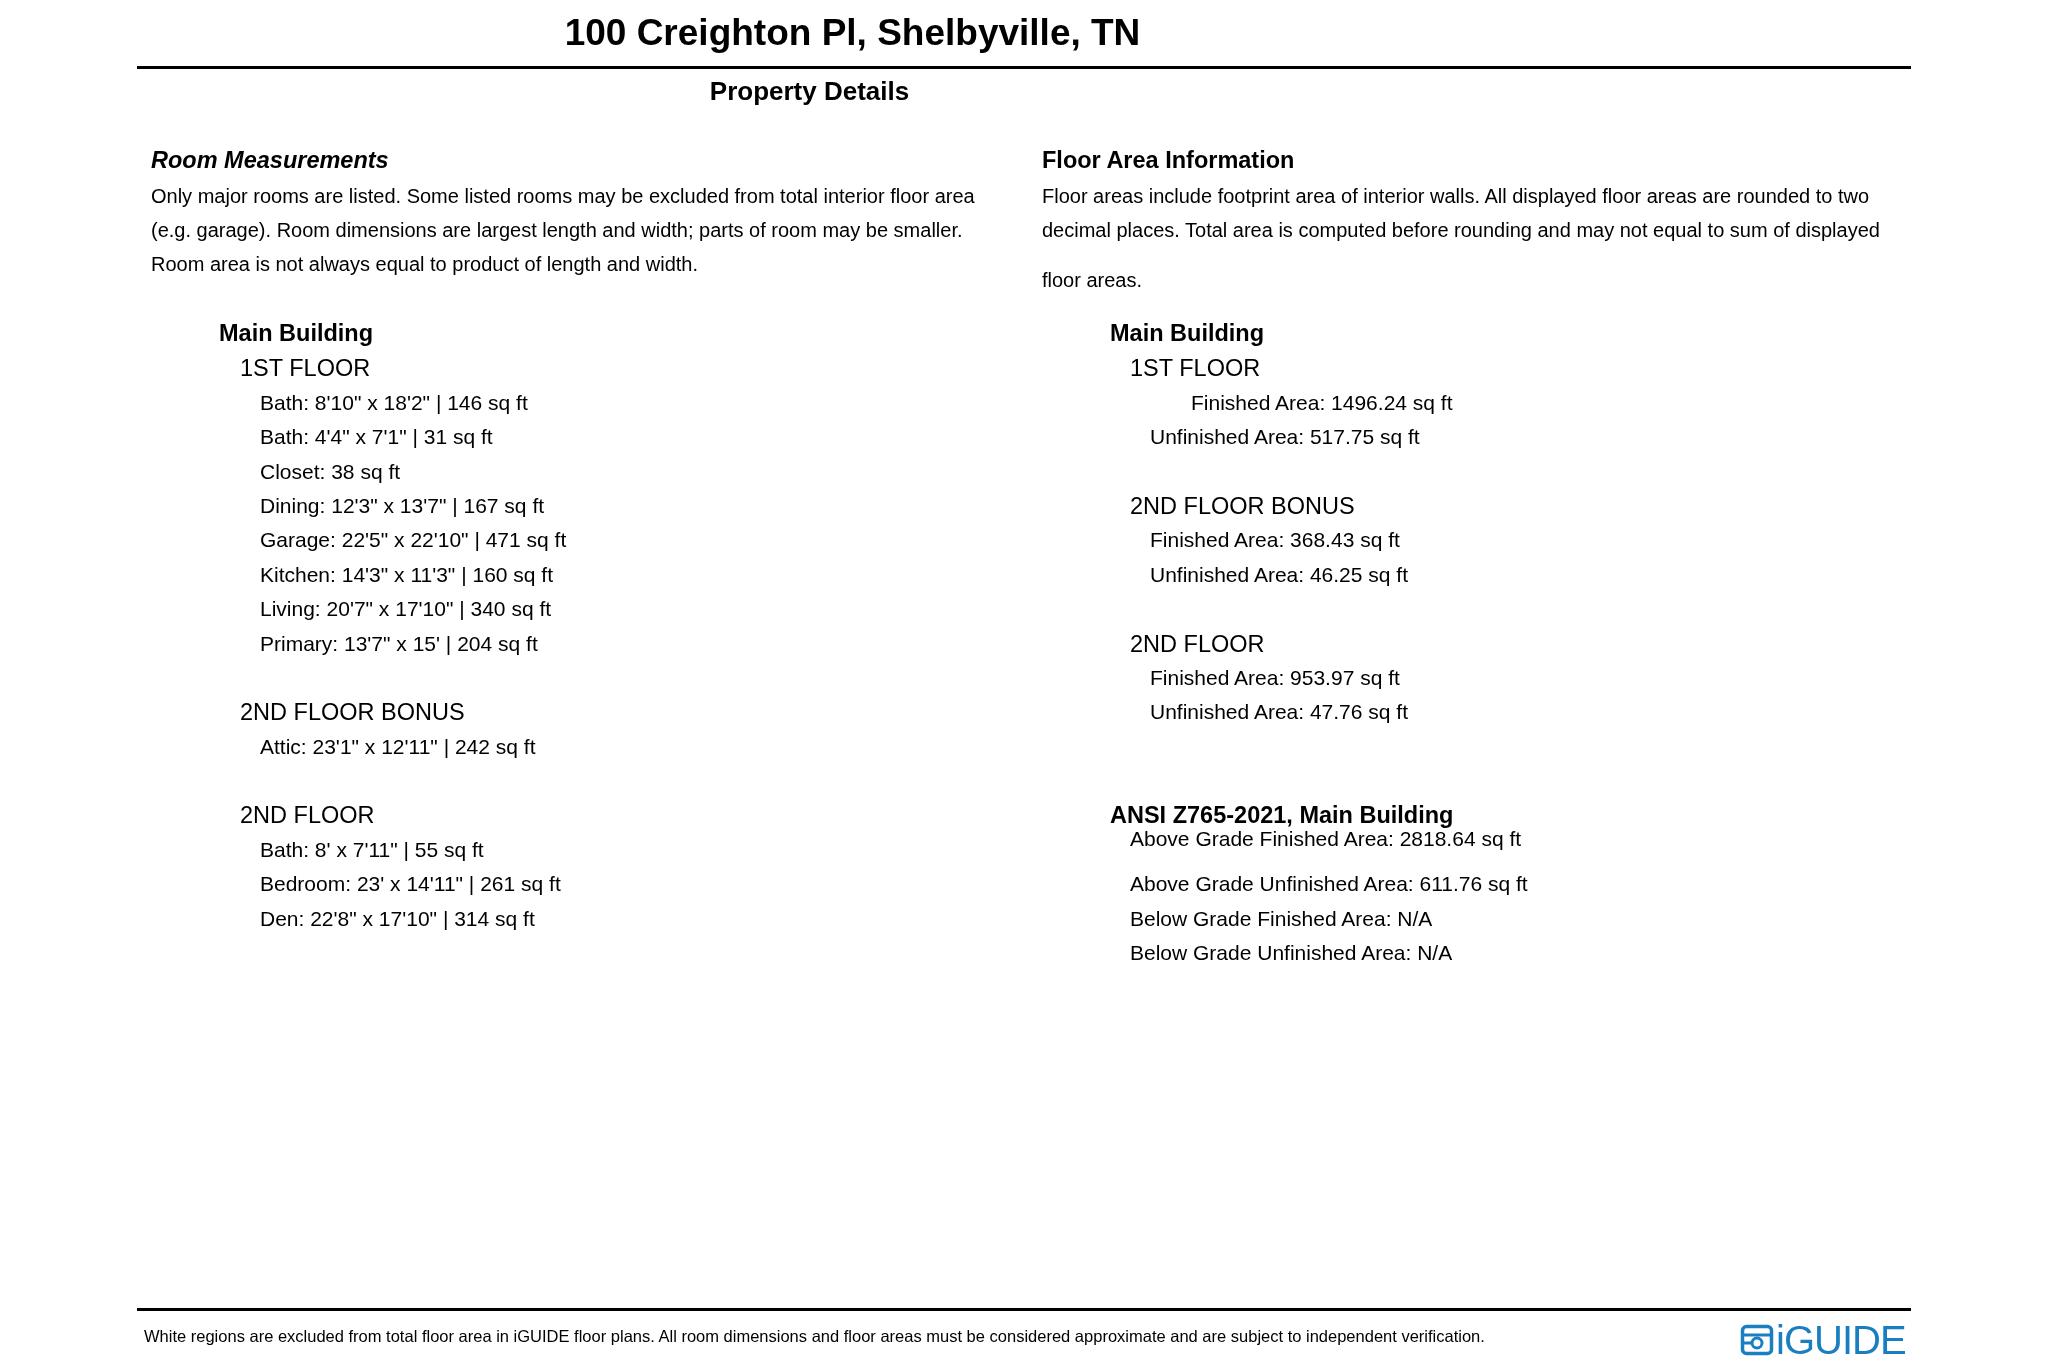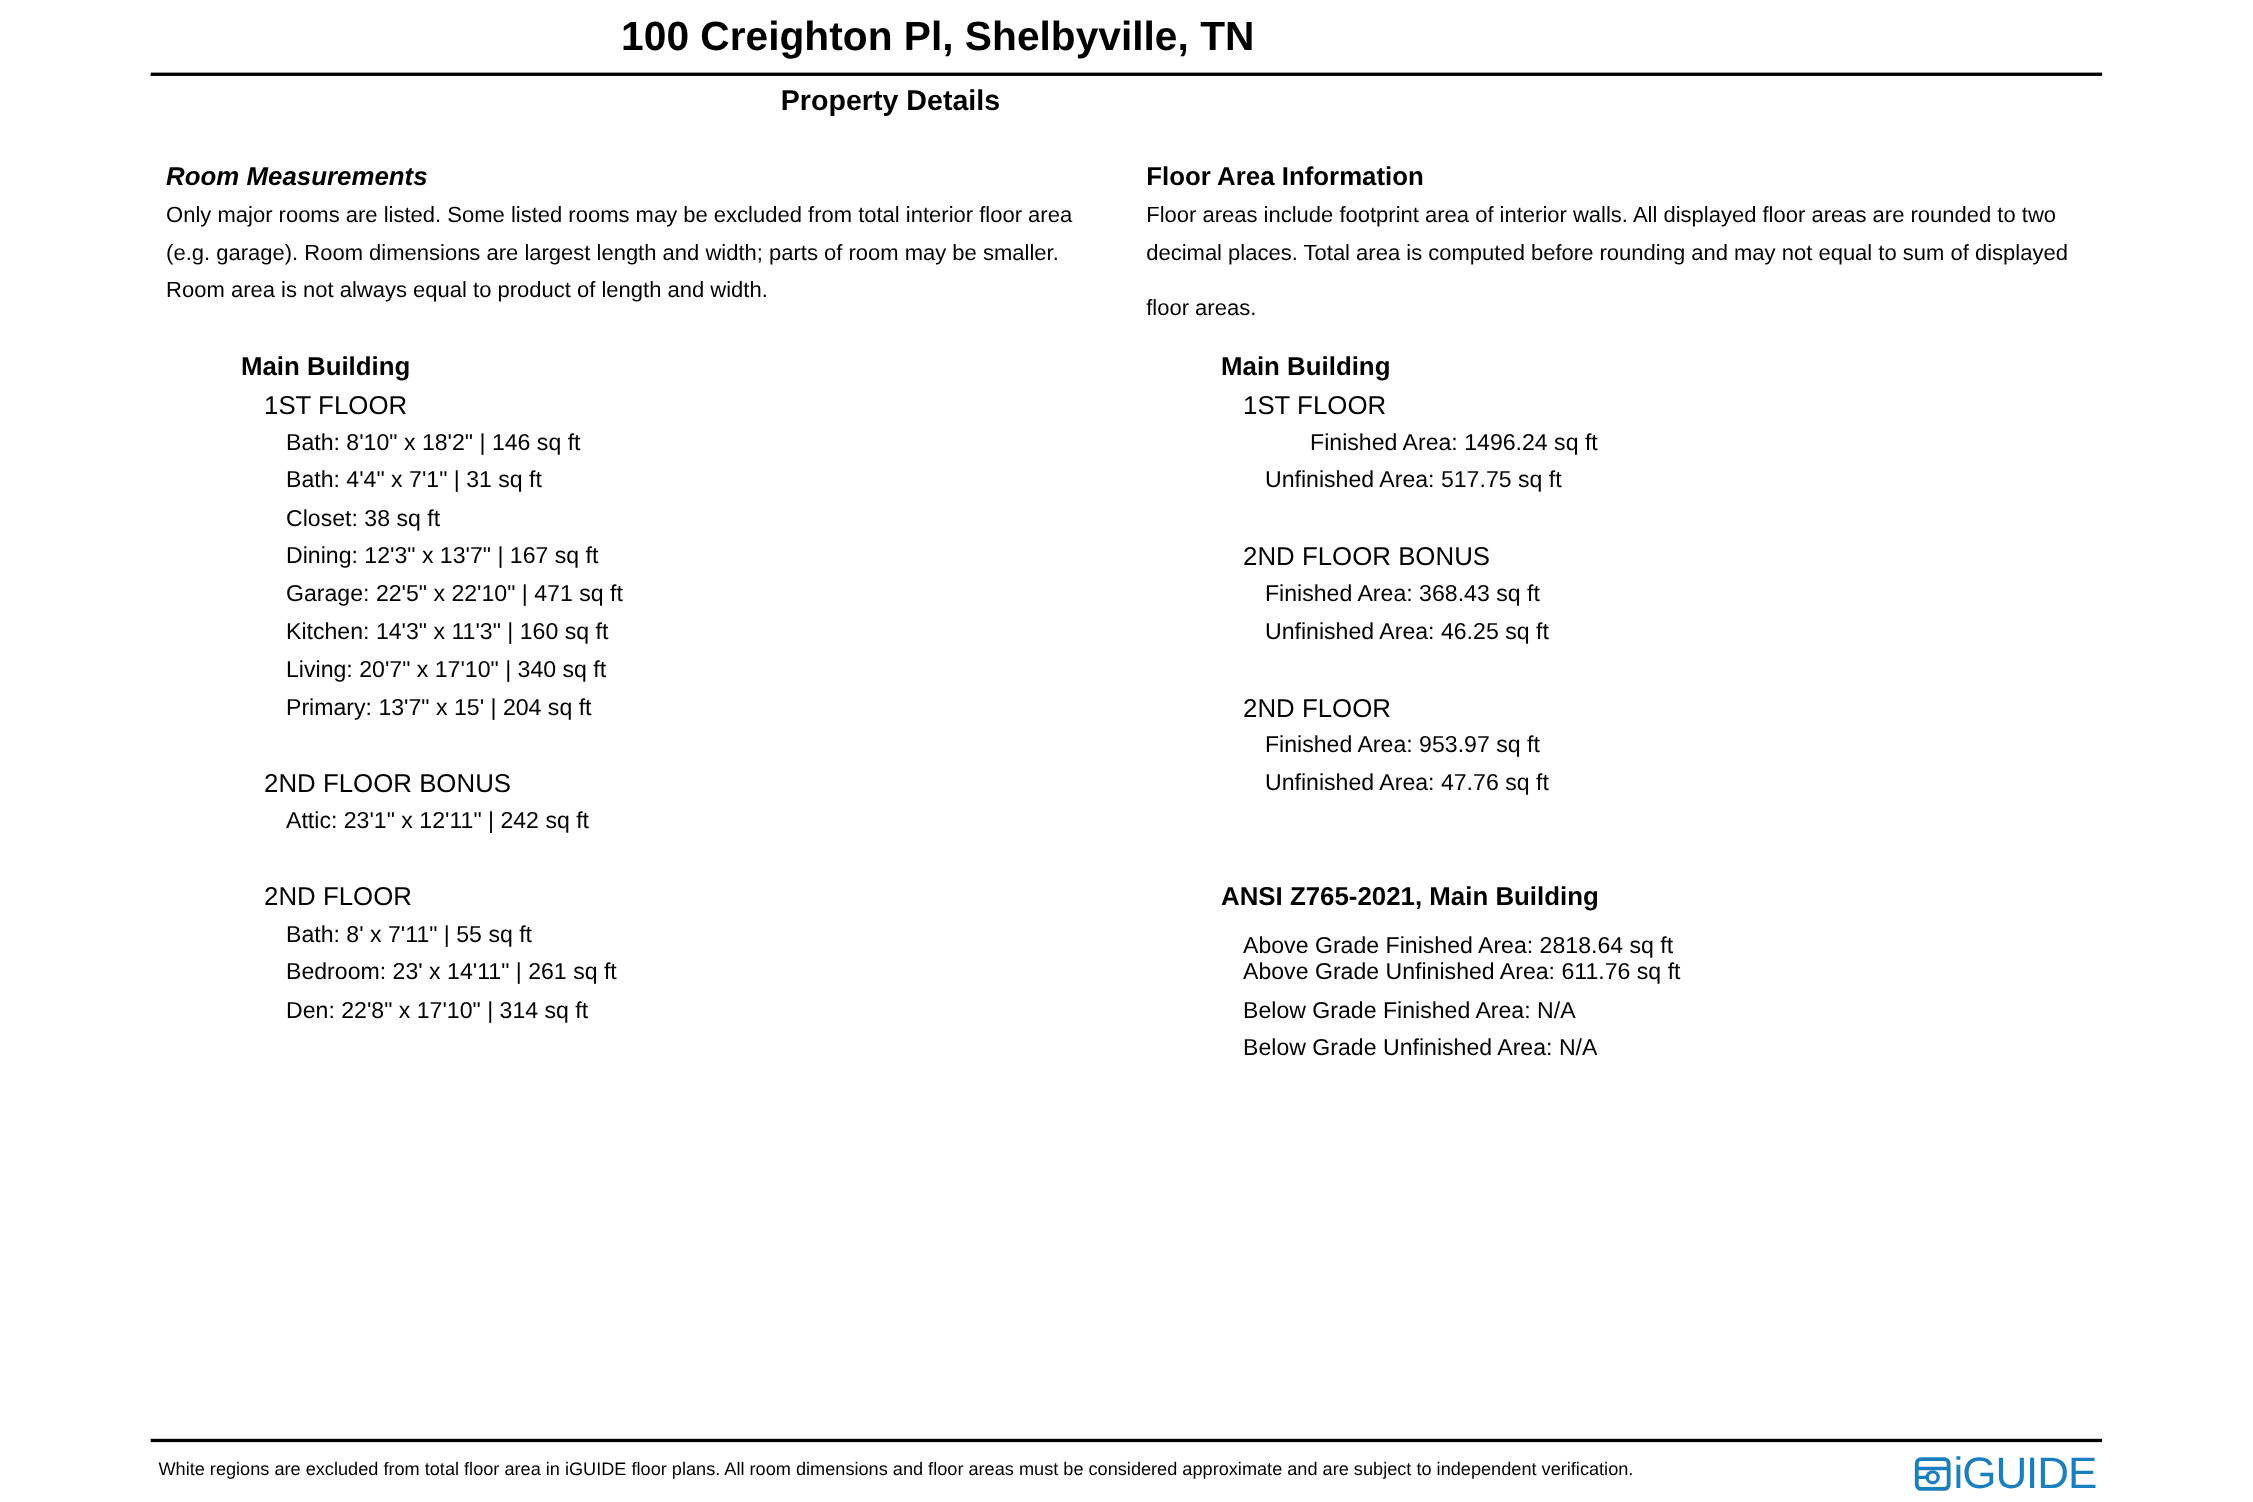--- a/index.html
+++ b/index.html
@@ -65,21 +65,21 @@
 
 <div class="abs flr" style="left:1130px; top:491px;">2ND FLOOR BONUS</div>
 <div class="abs itm" style="left:1150px; top:525px;">Finished Area: 368.43 sq ft</div>
 <div class="abs itm" style="left:1150px; top:560px;">Unfinished Area: 46.25 sq ft</div>
 
 <div class="abs flr" style="left:1130px; top:629px;">2ND FLOOR</div>
 <div class="abs itm" style="left:1150px; top:663px;">Finished Area: 953.97 sq ft</div>
 <div class="abs itm" style="left:1150px; top:697px;">Unfinished Area: 47.76 sq ft</div>
 
 <div class="abs bld" style="left:1110px; top:800px;">ANSI Z765-2021, Main Building</div>
-<div class="abs itm" style="left:1130px; top:845px;">Above Grade Finished Area: 2818.64 sq ft</div>
+<div class="abs itm" style="left:1130px; top:824px;">Above Grade Finished Area: 2818.64 sq ft</div>
 <div class="abs itm" style="left:1130px; top:869px;">Above Grade Unfinished Area: 611.76 sq ft</div>
 <div class="abs itm" style="left:1130px; top:904px;">Below Grade Finished Area: N/A</div>
 <div class="abs itm" style="left:1130px; top:938px;">Below Grade Unfinished Area: N/A</div>
 
 <div id="footer-rule" class="abs"></div>
 <div id="footer-text" class="abs">White regions are excluded from total floor area in iGUIDE floor plans. All room dimensions and floor areas must be considered approximate and are subject to independent verification.</div>
 <div id="logo" class="abs">
   <svg id="logo-mark" viewBox="0 0 34 34">
     <rect x="2.5" y="3.5" width="29" height="27" rx="4" ry="4" fill="none" stroke="#1a7fc1" stroke-width="3.5"></rect>
     <line x1="2.5" y1="12" x2="31.5" y2="12" stroke="#1a7fc1" stroke-width="3"></line>

